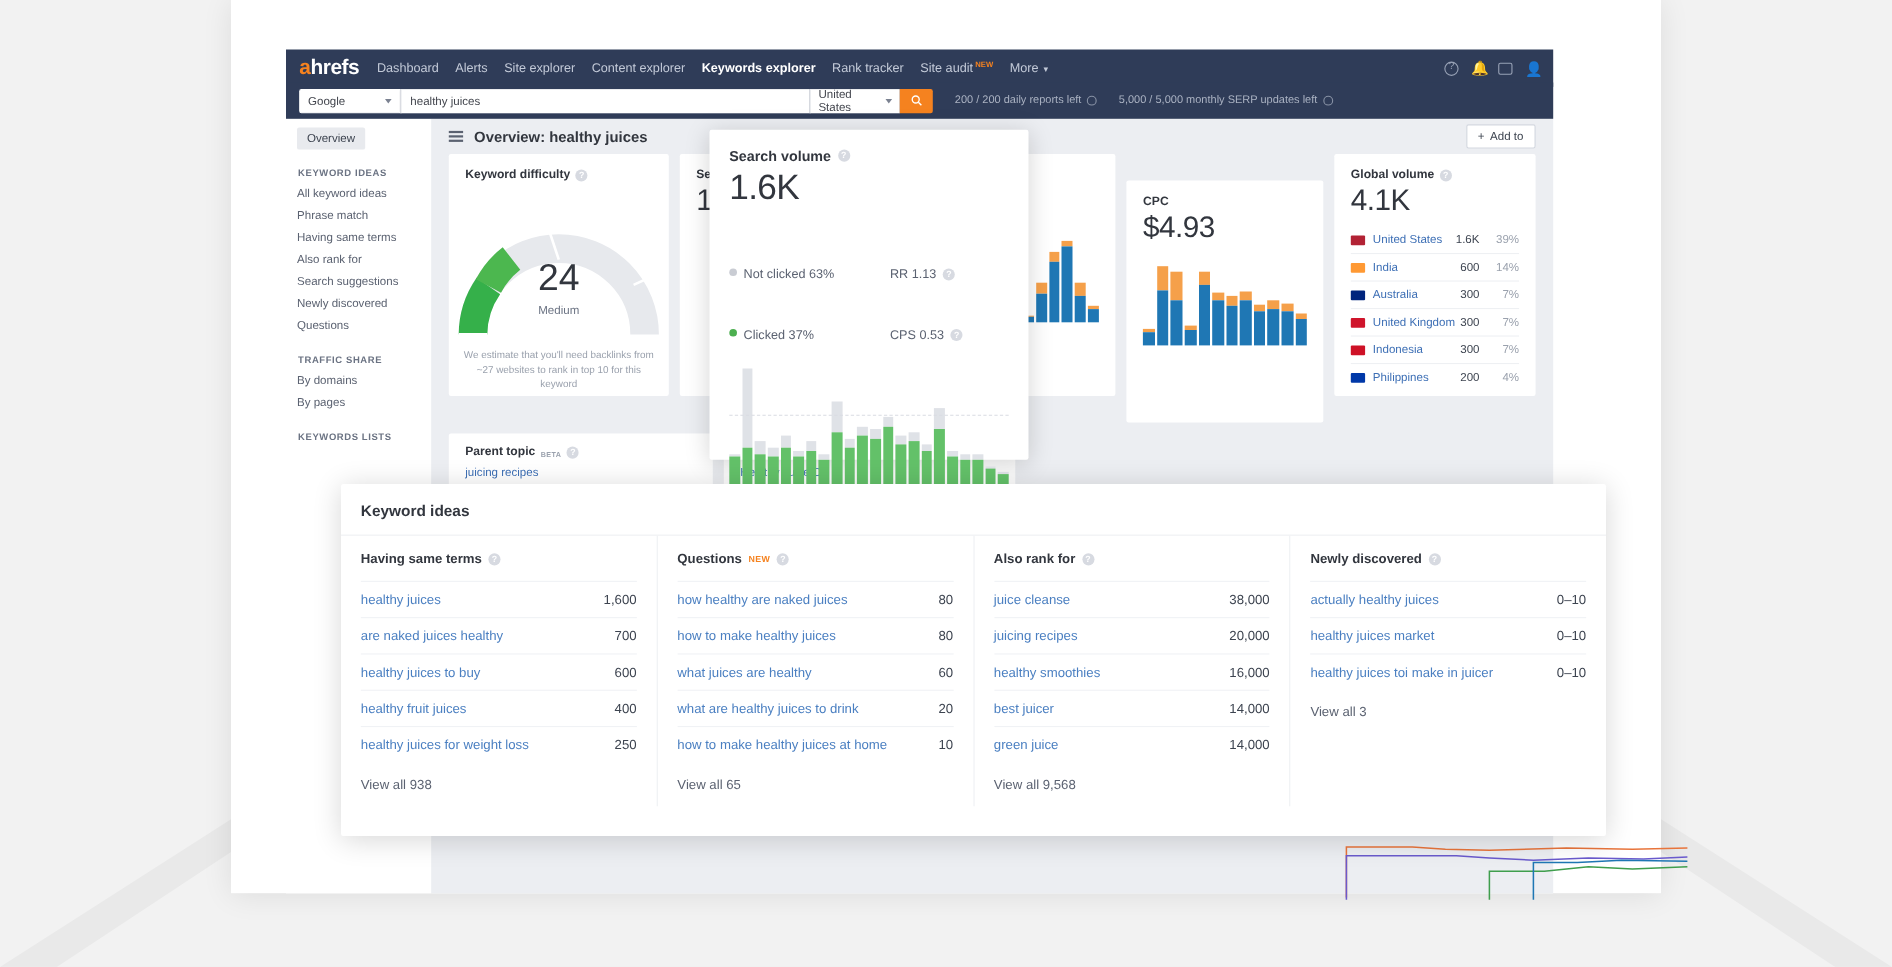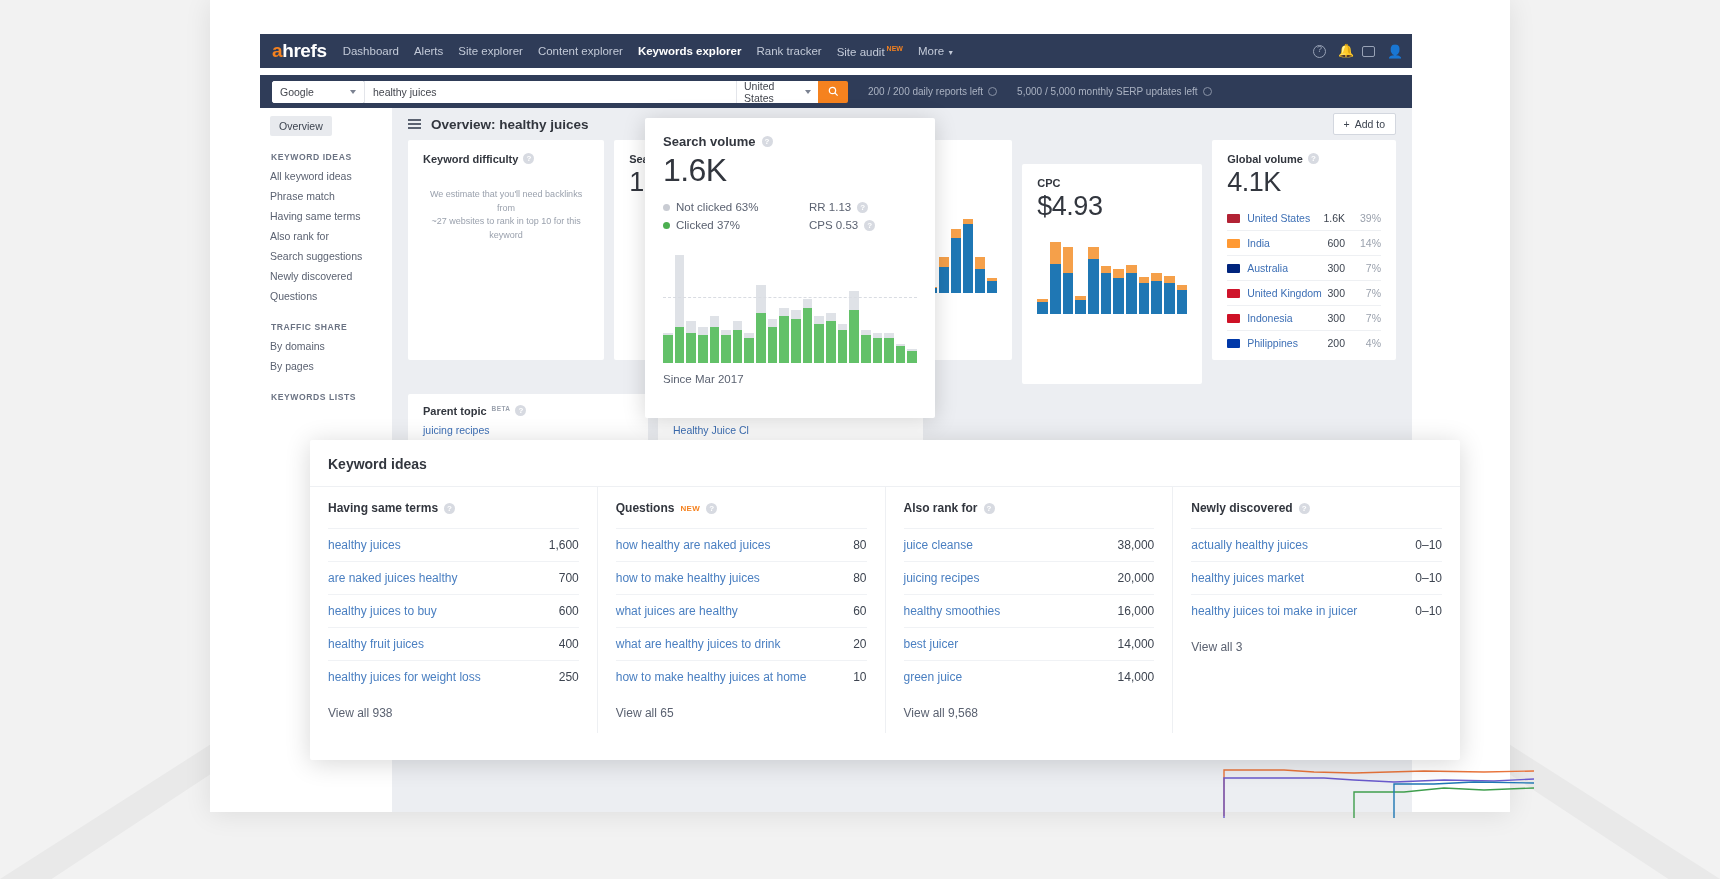--- a/index.html
+++ b/index.html
@@ -26,21 +26,21 @@
   
   .browser{
     position:absolute; left:210px; top:0; width:1300px; height:812px;
     background:#ffffff;
     box-shadow:0 2px 26px rgba(0,0,0,.09);
     z-index:2;
     overflow:hidden;
   }
   
   .topnav{
-    position:absolute; left:260px; top:34px; width:1152px; height:34px;
+    position:absolute; left:260px; top:45px; width:1152px; height:34px;
     background:#2f3c58; display:flex; align-items:center; padding:0 12px;
     z-index:4;
   }
   .logo{ font-size:19px; font-weight:bold; color:#fff; letter-spacing:-.4px; margin-right:16px;}
   .logo .a{ color:#f5821f; }
   .navitem{ color:#c3cad8; font-size:11.5px; margin-right:15px; white-space:nowrap; cursor:pointer;text-align:right;}
   .navitem.active{ color:#fff; font-weight:bold; }
   .badge-new{ color:#f5821f; font-size:7px; font-weight:bold; vertical-align:super; margin-left:2px;}
   .navright{ margin-left:auto; display:flex; align-items:center; gap:12px;}
   .ico-circ{ width:13px;height:13px;border-radius:50%;border:1.3px solid #98a2b6; display:inline-block; position:relative;}
@@ -96,21 +96,21 @@
   .burger span{display:block;height:1.6px;background:#5b6271;margin-bottom:2.6px;}
   .ovh-title{ font-size:13.5px;font-weight:bold;color:#32363e;}
   .addto{
     margin-left:auto;background:#fff;border:1px solid #d3d7df;border-radius:2px;
     font-size:10.5px;color:#3d4450;padding:4px 10px;display:flex;align-items:center;gap:5px;cursor:pointer;
   }
 
   .cards{ display:flex; gap:10px; padding:0 16px;}
   .card{ background:#fff; border-radius:2px; position:relative;}
   .card-pad{ padding:13px 15px;}
-  .card-title{ font-size:11px;font-weight:bold;color:#32363e;display:flex;align-items:flex-start;gap:5px;}
+  .card-title{ font-size:11px;font-weight:bold;color:#32363e;display:flex;align-items:flex-end;gap:5px;}
   .qm{ width:11px;height:11px;border-radius:50%;background:#d7dae1;color:#fff;font-size:8px;line-height:11px;text-align:center;display:inline-block;font-weight:bold;}
   .bignum{ font-size:27px;color:#32363e;font-weight:400;margin-top:2px;letter-spacing:-.5px;}
 
   .kd-card{ width:240px; height:220px;}
   .gauge-wrap{ position:relative;width:200px;height:112px;margin:16px auto 0;}
   .kd-num{ position:absolute;left:0;right:0;top:40px;text-align:center;font-size:34px;color:#32363e;}
   .kd-lab{ position:absolute;left:0;right:0;top:82px;text-align:center;font-size:10.5px;color:#6b7383;}
   .kd-note{ text-align:center;font-size:9px;color:#9aa1ad;line-height:1.5;margin-top:10px;padding:0 12px;}
 
   .sv-card{ width:265px;height:220px;}
@@ -145,21 +145,21 @@
   
   .sv-pop{
     position:absolute; left:645px; top:118px; width:290px; height:300px;
     background:#fff; box-shadow:0 3px 22px rgba(0,0,0,.17); border-radius:2px;
     z-index:7; padding:16px 18px;
   }
   .sv-pop .title{font-size:13px;font-weight:bold;color:#32363e;display:flex;align-items:center;gap:6px;}
   .sv-pop .big{font-size:32px;color:#32363e;margin-top:3px;letter-spacing:-.6px;}
   .sv-cols{display:flex;margin-top:12px;}
   .sv-c1{width:132px;} .sv-c2{width:120px;padding-left:14px;}
-  .sv-stat{font-size:11.5px;color:#5b6271;display:flex;align-items:center;gap:6px;margin-bottom:6px;}
+  .sv-stat{font-size:11.5px;color:#5b6271;display:flex;align-items:flex-start;gap:6px;margin-bottom:6px;margin-top:43px;}
   .sv-bars{display:flex;align-items:flex-end;gap:2px;height:112px;margin-top:14px;position:relative;}
   .sv-dash{position:absolute;left:0;right:0;top:46px;border-top:1px dashed #d9dce2;}
   .sv-since{font-size:11.5px;color:#5b6271;margin-top:10px;}
 
   
   .ki{
     position:absolute; left:310px; top:440px; width:1150px; height:320px;
     background:#fff; box-shadow:0 3px 26px rgba(0,0,0,.16); border-radius:2px;
     z-index:8;
   }
@@ -266,20 +266,32 @@
 
     <div class="cards">
 
       <div class="card kd-card">
         <div class="card-pad">
           <div class="card-title">
             <span>Keyword difficulty</span>
             <span class="qm">?</span>
           </div>
         </div>
+        <div class="gauge-wrap">
+          <svg width="200" height="112" viewBox="0 0 200 112">
+            <path d="M22,110 A78,78 0 1,1 178,110" fill="none" stroke="#e7e9ed" stroke-width="26" stroke-linecap="butt"></path>
+            <path d="M22,110 A78,78 0 0,1 36,66" fill="none" stroke="#35b04a" stroke-width="26"></path>
+            <path d="M36,66 A78,78 0 0,1 57,41" fill="none" stroke="#4cb74f" stroke-width="26"></path>
+            <line x1="9" y1="110" x2="35" y2="110" stroke="#fff" stroke-width="2.4"></line>
+            <line x1="92" y1="18" x2="100" y2="42" stroke="#fff" stroke-width="2.4"></line>
+            <line x1="168" y1="65" x2="192" y2="54" stroke="#fff" stroke-width="2.4"></line>
+          </svg>
+          <div class="kd-num">24</div>
+          <div class="kd-lab">Medium</div>
+        </div>
         <div class="kd-note">
           <div>We estimate that you'll need backlinks from</div>
           <div>~27 websites to rank in top 10 for this keyword</div>
         </div>
       </div>
 
       <div class="card sv-card">
         <div class="card-pad">
           <div class="card-title">
             <span>Search volume</span>

